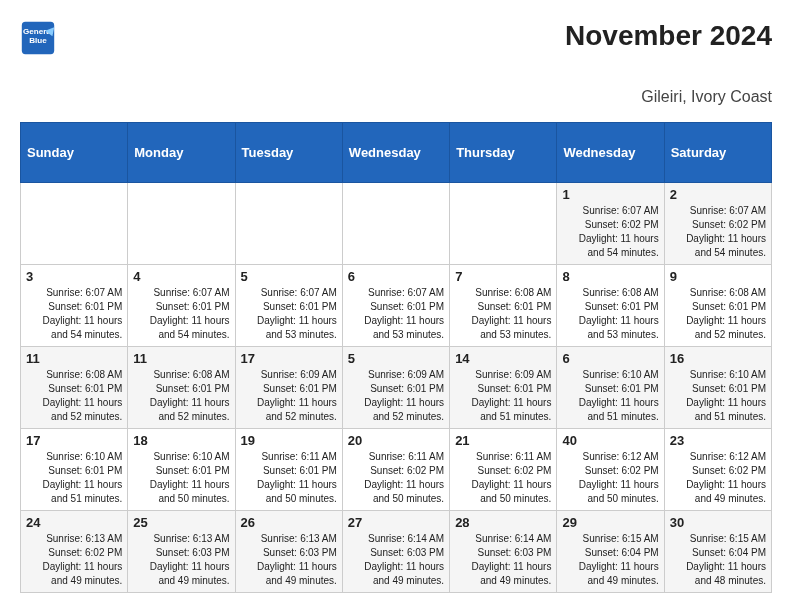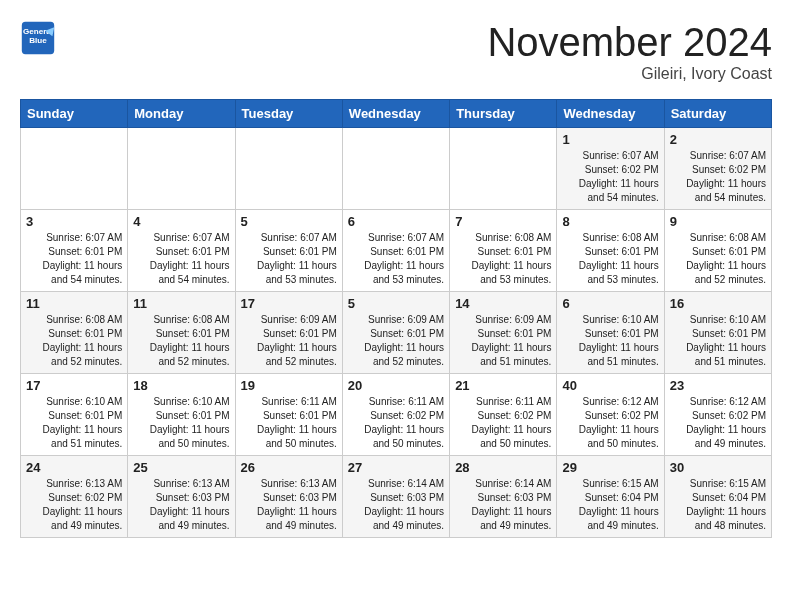--- a/index.html
+++ b/index.html
@@ -22,39 +22,40 @@
       gap: 4px;
     }
     .logo-icon {
       width: 36px;
       height: 36px;
     }
     .title-block {
       text-align: right;
     }
     .month-title {
-      font-size: 40px;
-      font-weight: normal;
+      font-size: 28px;
+      font-weight: bold;
       color: #222;
     }
     .location {
       font-size: 16px;
       color: #444;
+      margin-top: 36px;
     }
     table {
       width: 100%;
       border-collapse: collapse;
       table-layout: fixed;
     }
     thead th {
       background: #2266bb;
       color: #fff;
       font-size: 13px;
       font-weight: bold;
-      padding: 6px 6px;
+      padding: 22px 6px;
       text-align: left;
       border: 1px solid #1a55a0;
     }
     tbody td {
       border: 1px solid #ccc;
       vertical-align: top;
       padding: 4px 5px;
       font-size: 10.5px;
       color: #222;
       height: 80px;

